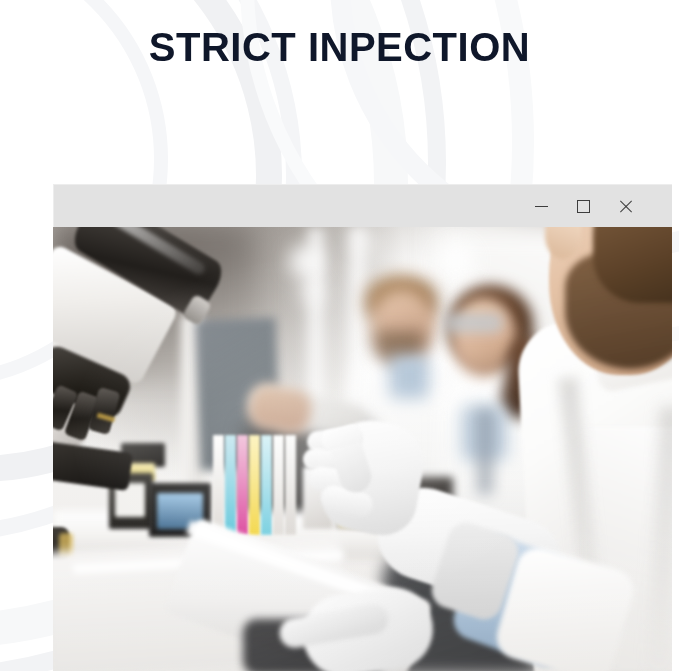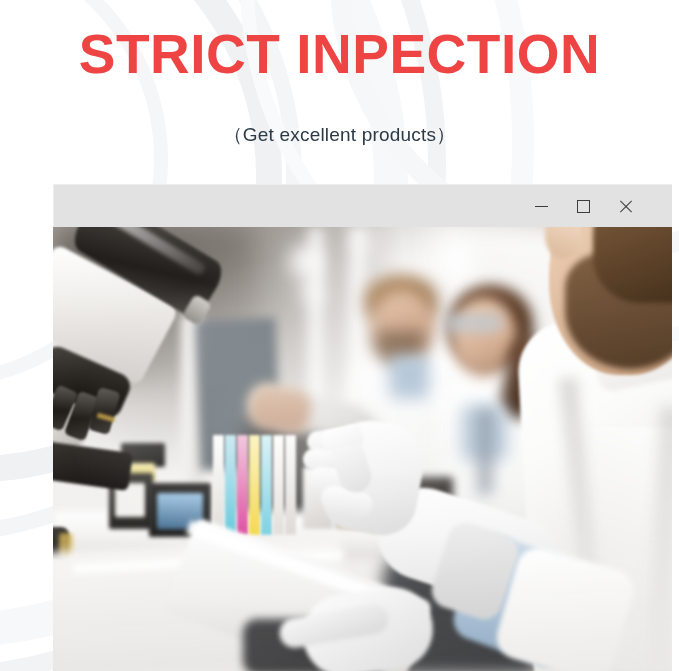--- a/index.html
+++ b/index.html
@@ -88,25 +88,25 @@
   
   .heading-block {
     position: absolute;
     left: 0; right: 0;
     top: 26px;
     text-align: center;
   }
   .title {
     margin: 0;
     font-family: "Liberation Sans", sans-serif;
-    font-size: 55px;
+    font-size: 40px;
     font-weight: bold;
     letter-spacing: 0.5px;
     line-height: 1.05;
-    color: #ef4444;
+    color: #0f172a;
     white-space: nowrap;
   }
   .subtitle {
     margin: 0;
     padding-top: 38px;
     font-family: "Liberation Sans", sans-serif;
     font-size: 19px;
     font-weight: normal;
     letter-spacing: 0.2px;
     color: #2b3a46;
@@ -666,21 +666,20 @@
     <div class="swirl swirl-c"></div>
     <div class="swirl swirl-b"></div>
     <div class="swirl swirl-a"></div>
     <div class="swirl swirl-e"></div>
     <div class="swirl swirl-g"></div>
     <div class="swirl swirl-h"></div>
   </div>
 
   <div class="heading-block">
     <h1 class="title">STRICT INPECTION</h1>
-    <p class="subtitle">（Get excellent products）</p>
   </div>
 
   <div class="window">
 
     <div class="titlebar">
       <div class="window-controls">
         <div class="winbtn">
           <span class="glyph-min"></span>
         </div>
         <div class="winbtn">

